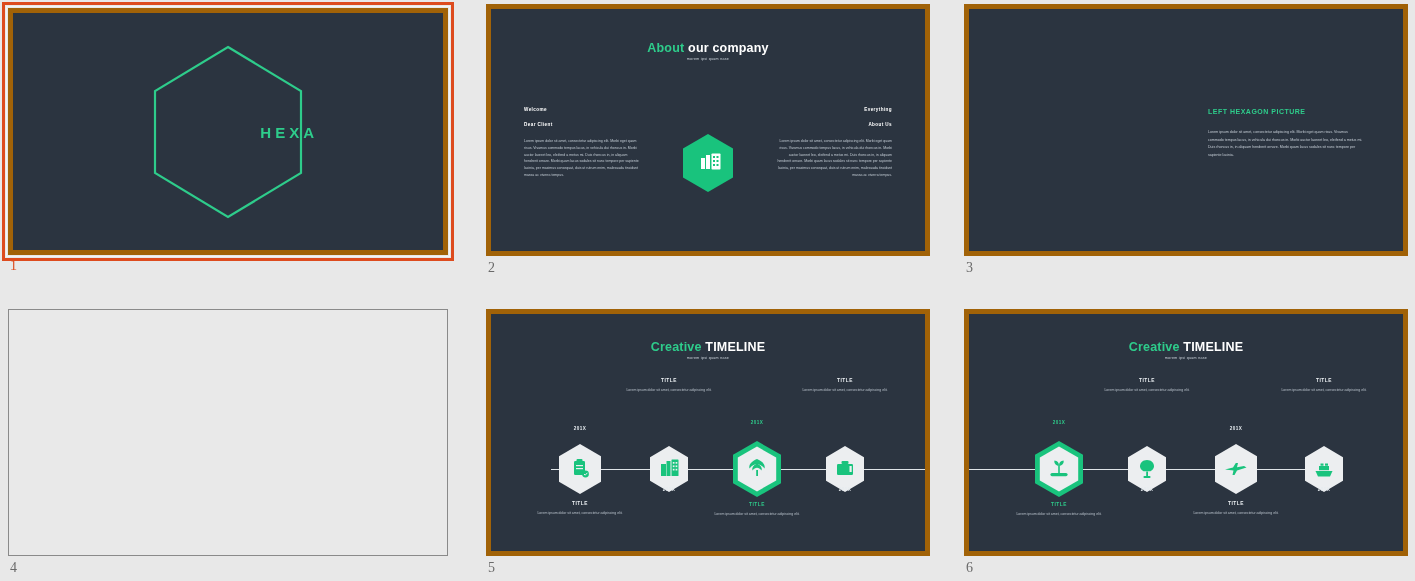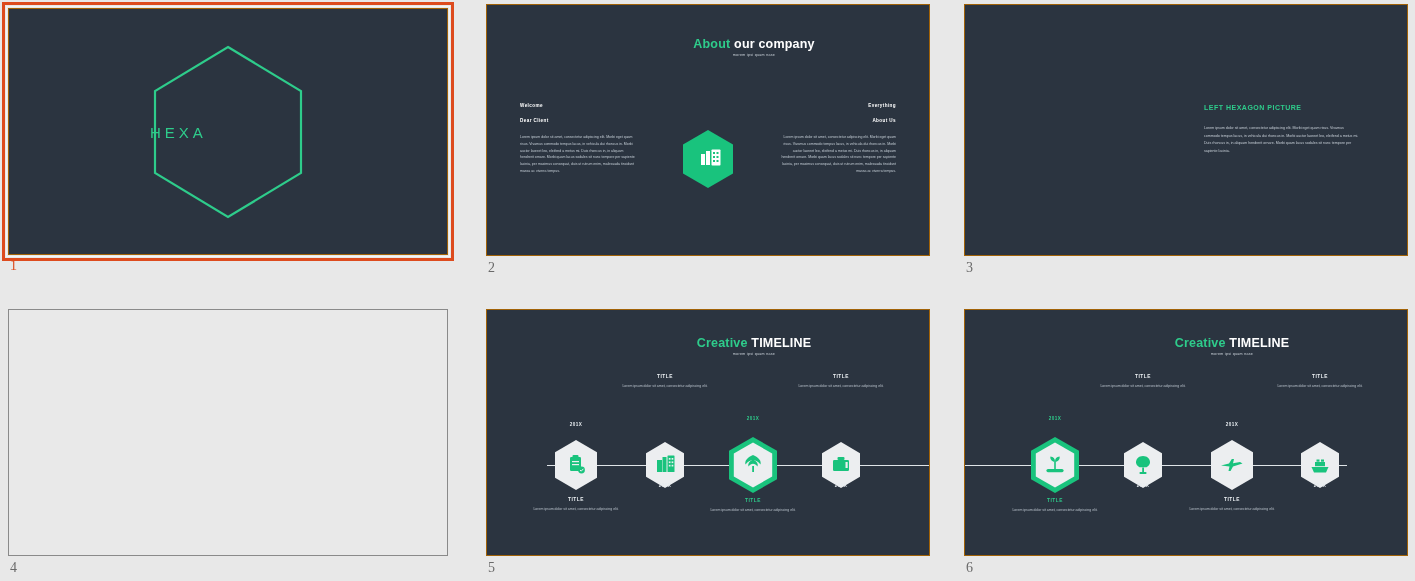--- a/index.html
+++ b/index.html
@@ -18,21 +18,21 @@
 
   
   .cell { position: absolute; }
   .slide {
     position: absolute;
     left: 0; top: 0;
     width: 100%; height: 100%;
     overflow: hidden;
     box-sizing: border-box;
   }
-  .slide.dark  { background: #2b3440; border: 1px solid #a16207; padding-left: 46px; }
+  .slide.dark  { background: #2b3440; border: 5px solid #a16207; }
   .slide.light { background: #e9e9e9; border: 1px solid #8a8a8a; }
 
   .sel-ring {
     position: absolute;
     left: -6px; top: -6px;
     width: calc(100% + 12px);
     height: calc(100% + 12px);
     border: 3px solid #dd4b1e;
     box-sizing: border-box;
     pointer-events: none;
@@ -58,28 +58,28 @@
   
   .hexa-wrap {
     position: absolute;
     left: 50%; top: 50%;
     transform: translate(-50%, -50%);
     width: 156px; height: 176px;
   }
   .hexa-outline { display: block; width: 100%; height: 100%; }
   .hexa-label {
     position: absolute;
-    left: 0; top: 50%;
+    left: 12px; top: 50%;
     transform: translateY(-50%);
     width: 100%;
-    text-align: left;
+    text-align: right;
     color: #2ecc8b;
     font-size: 15px;
     letter-spacing: 4px;
-    font-weight: 400;
+    font-weight: 700;
   }
 
   
   .s-title {
     position: absolute;
     width: 100%;
     text-align: center;
     font-size: 12.5px;
     font-weight: bold;
     color: #ffffff;

